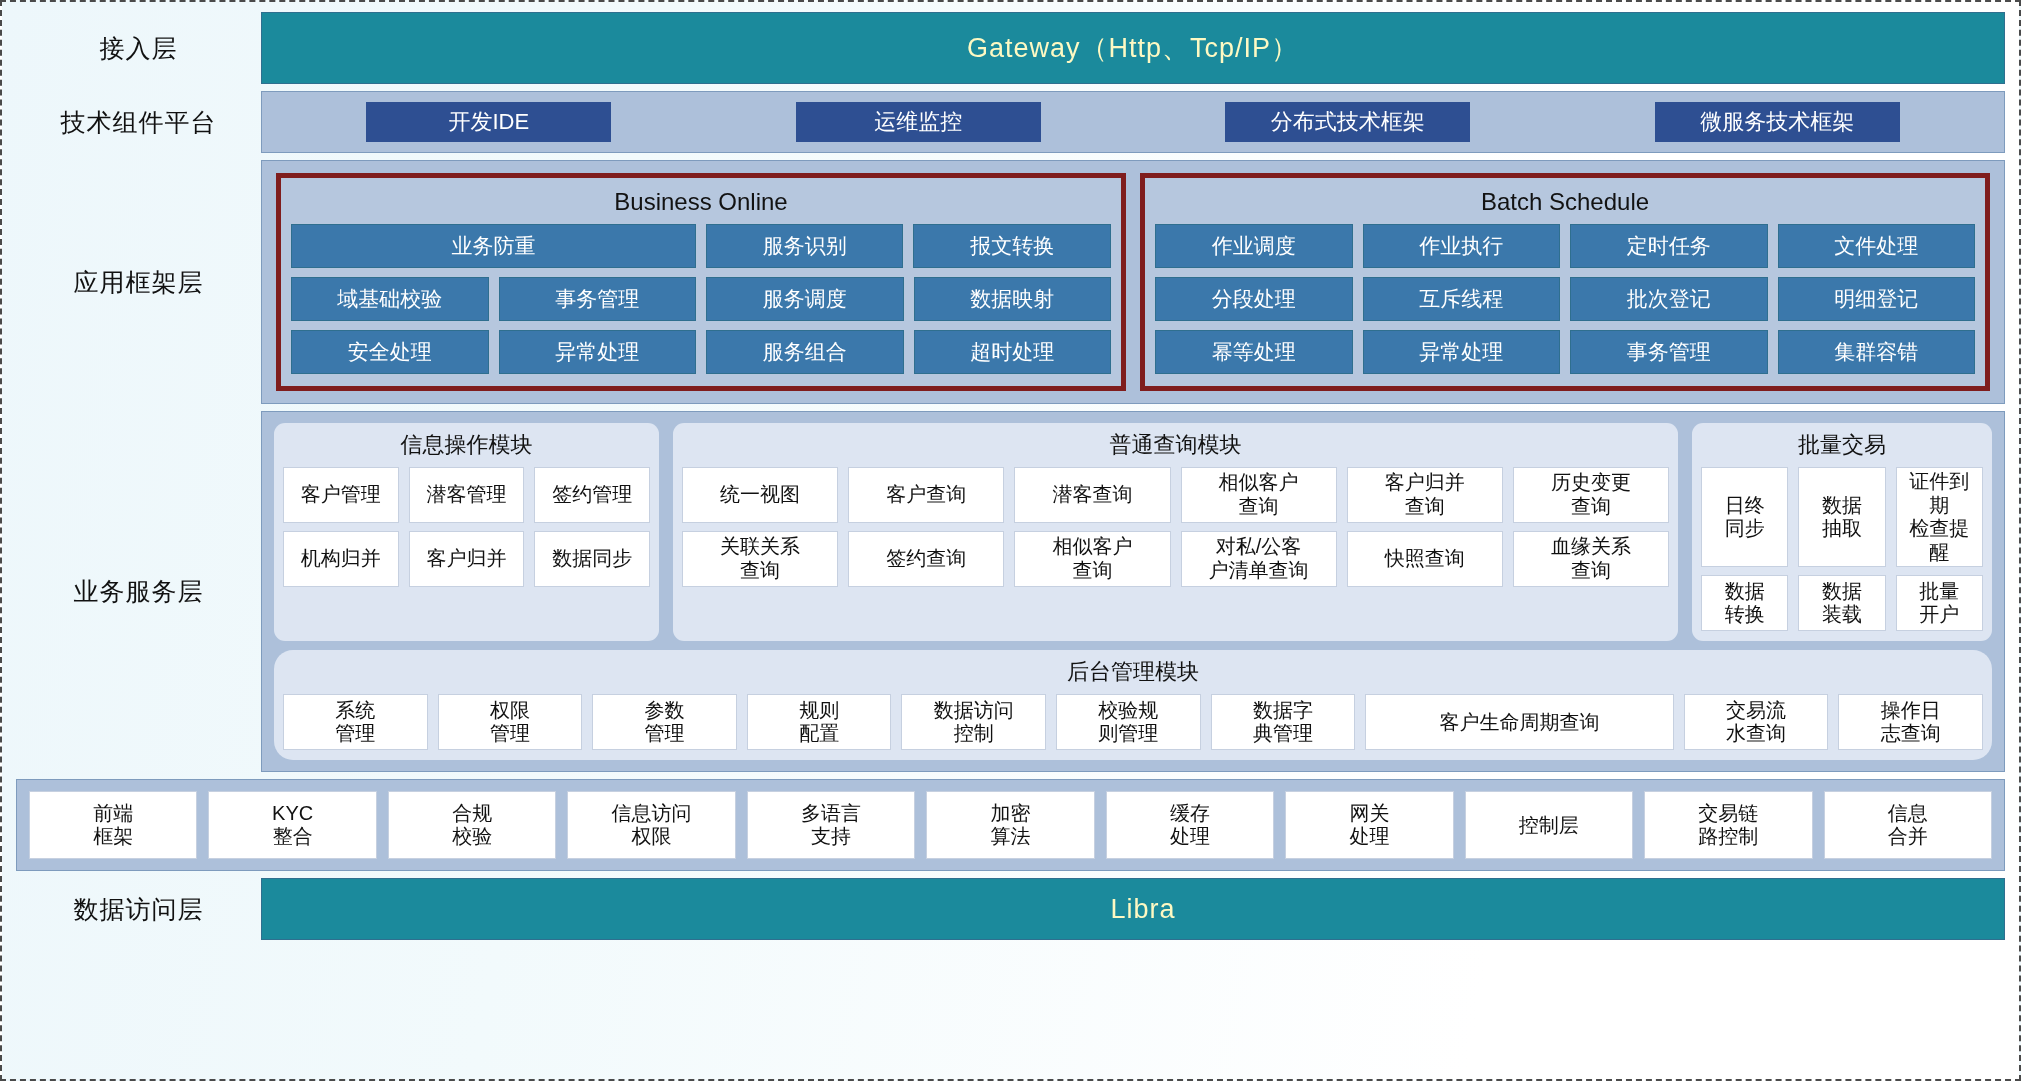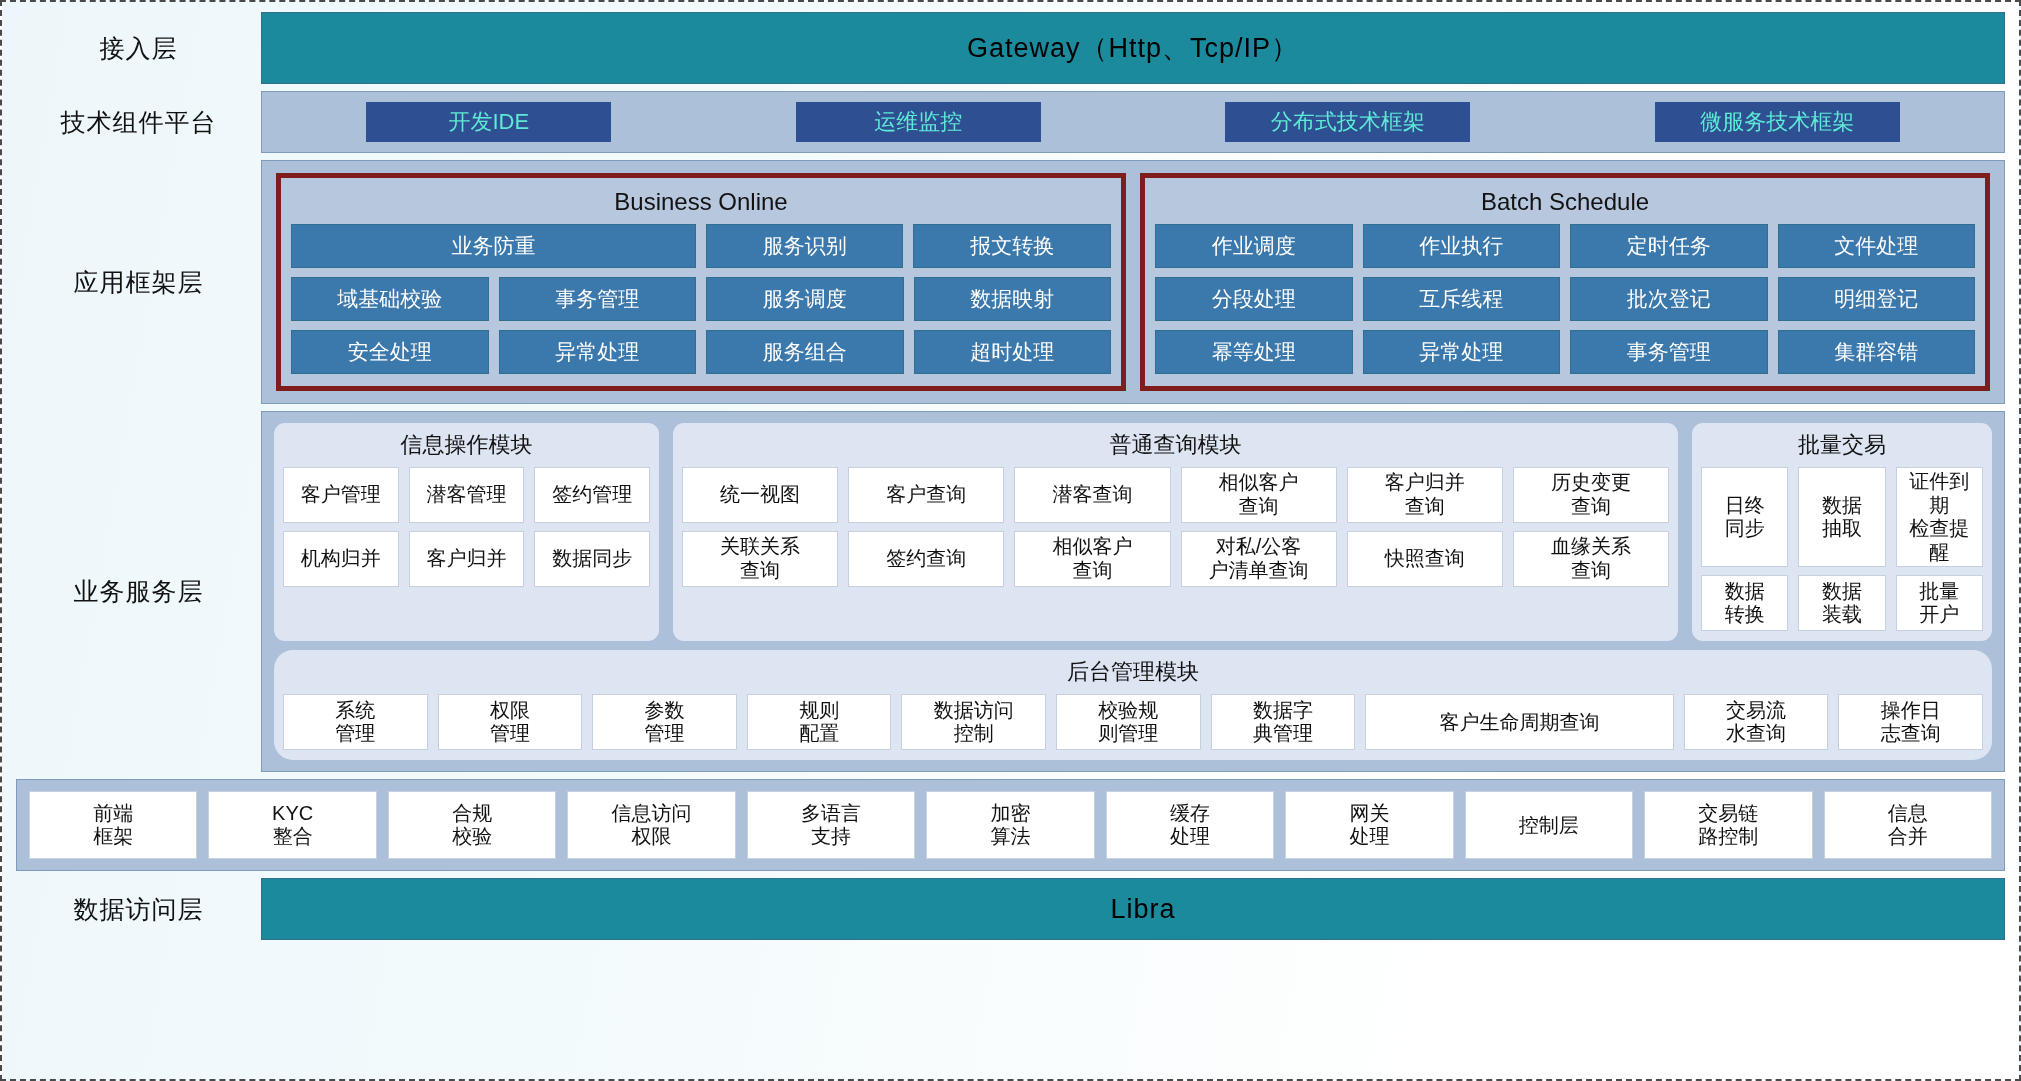--- a/index.html
+++ b/index.html
@@ -34,21 +34,21 @@
     color: #111111;
     letter-spacing: 1px;
   }
   .row-body { flex: 1; display: flex; }
 
   
   .teal-bar {
     flex: 1;
     background: #1b8a9c;
     border: 1px solid #2f6f8f;
-    color: #000000;
+    color: #fef9c3;
     font-size: 27px;
     display: flex; align-items: center; justify-content: center;
     letter-spacing: 1px;
     text-align: center;
   }
   .bar-access { height: 72px; }
   .bar-data { height: 62px; padding-left: 20px; }
 
   
   .tech-panel {
@@ -56,21 +56,21 @@
     background: #adc0da;
     border: 1px solid #7e9bbd;
     display: flex;
     align-items: center;
     justify-content: space-around;
     padding: 9px 12px;
     height: 62px;
   }
   .tech-chip {
     background: #2e4f92;
-    color: #5eead4;
+    color: #ffffff;
     font-size: 22px;
     height: 40px;
     flex: 0 0 245px;
     display: flex; align-items: center; justify-content: center;
   }
 
   
   .appfw-panel {
     flex: 1;
     background: #adc0da;

